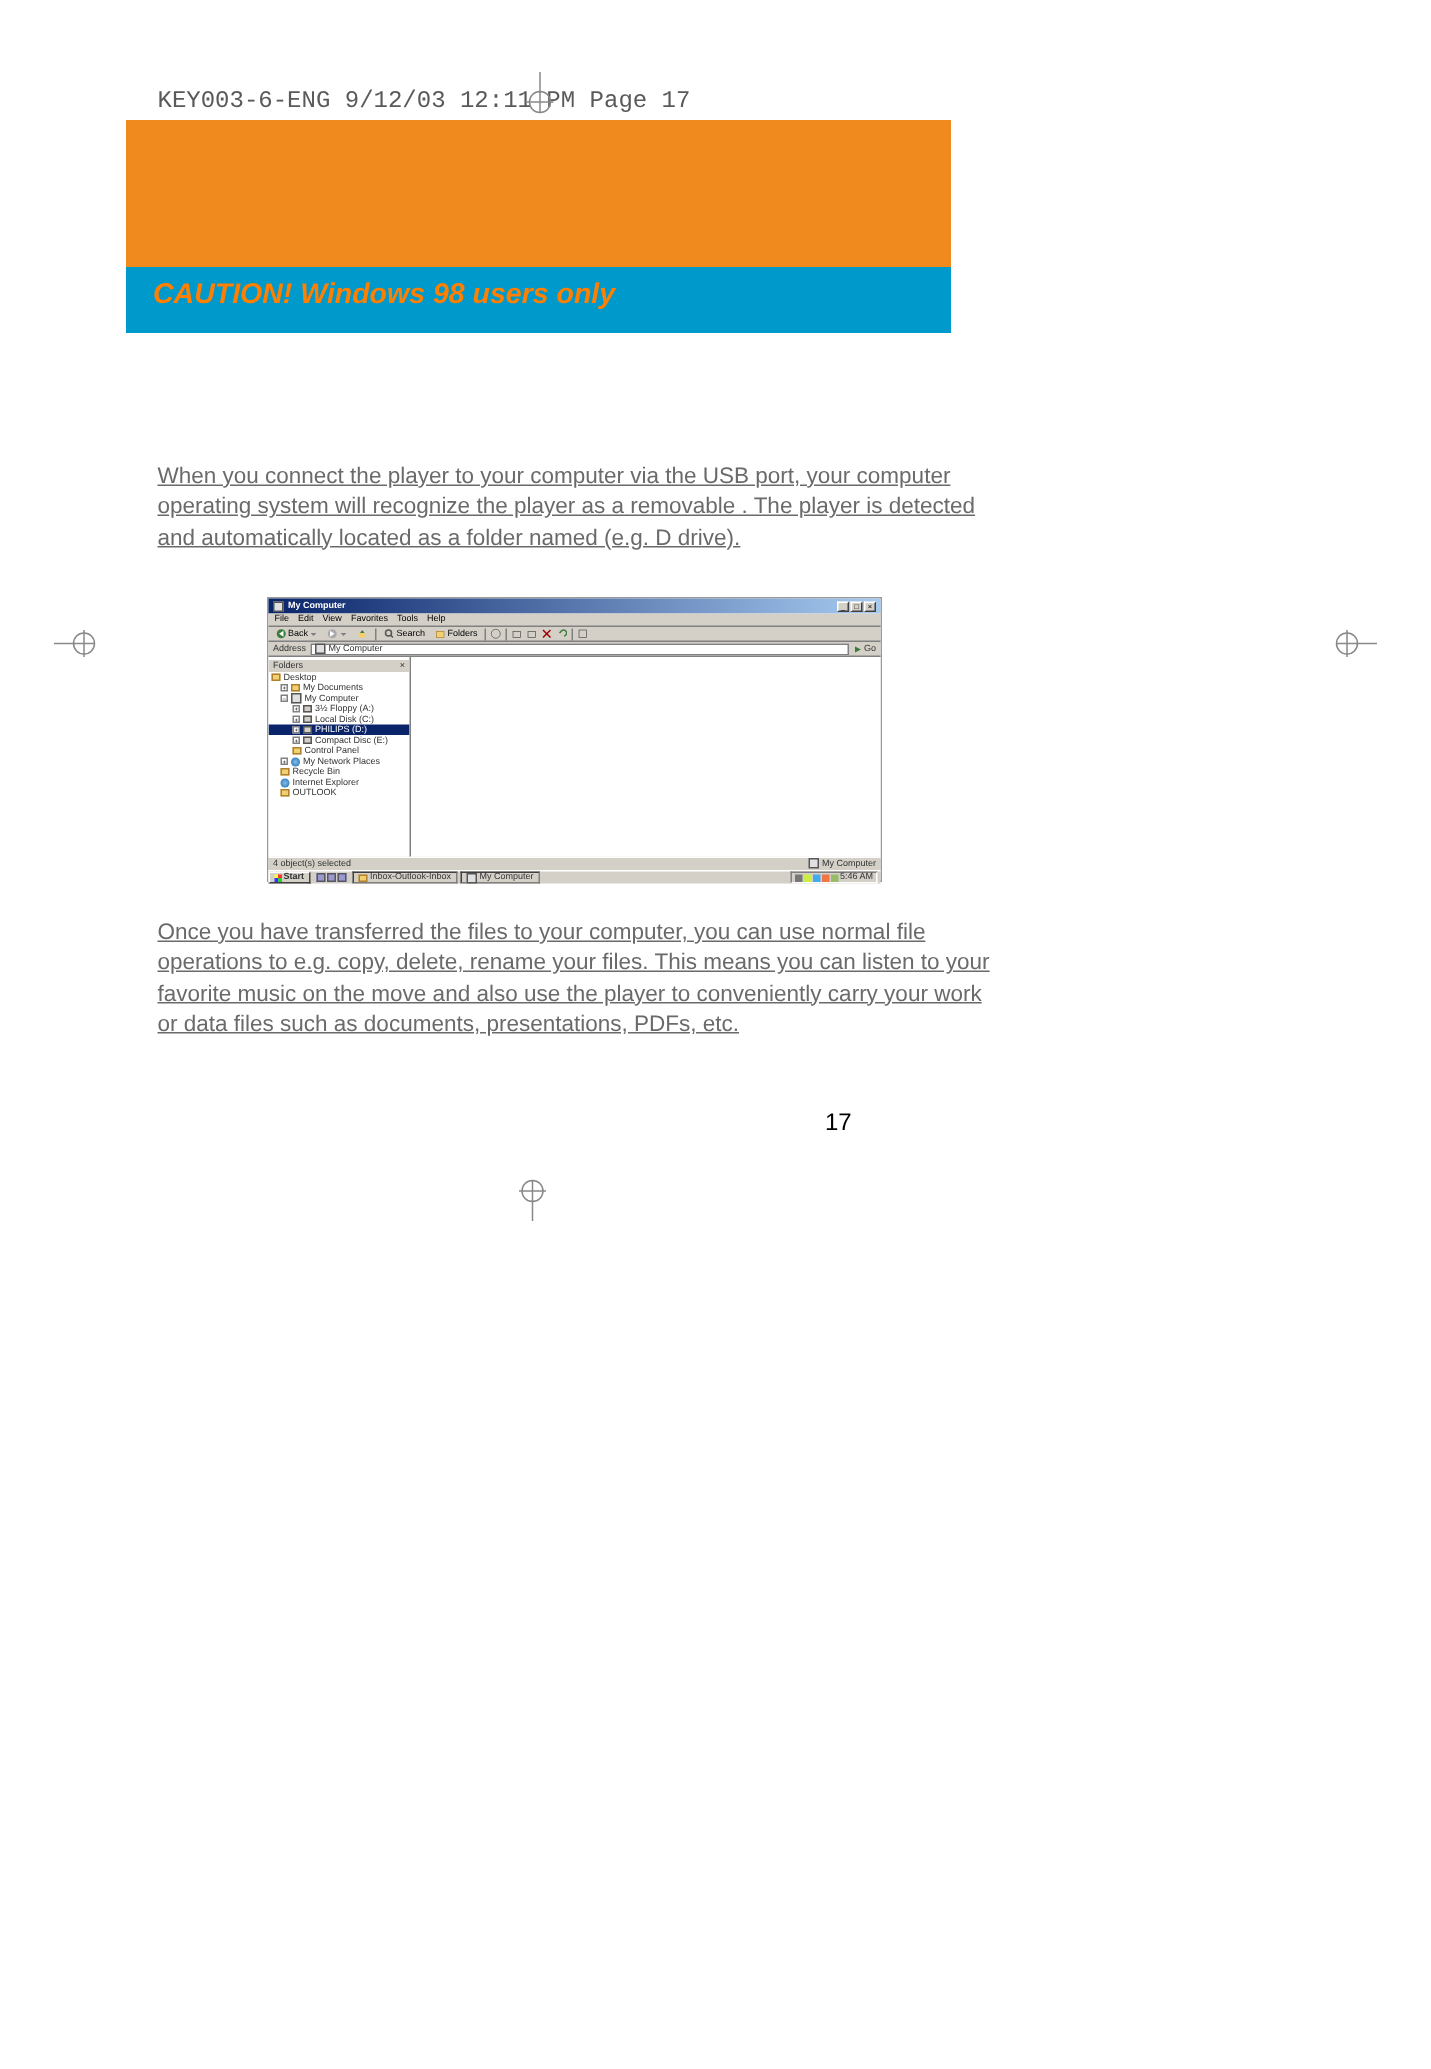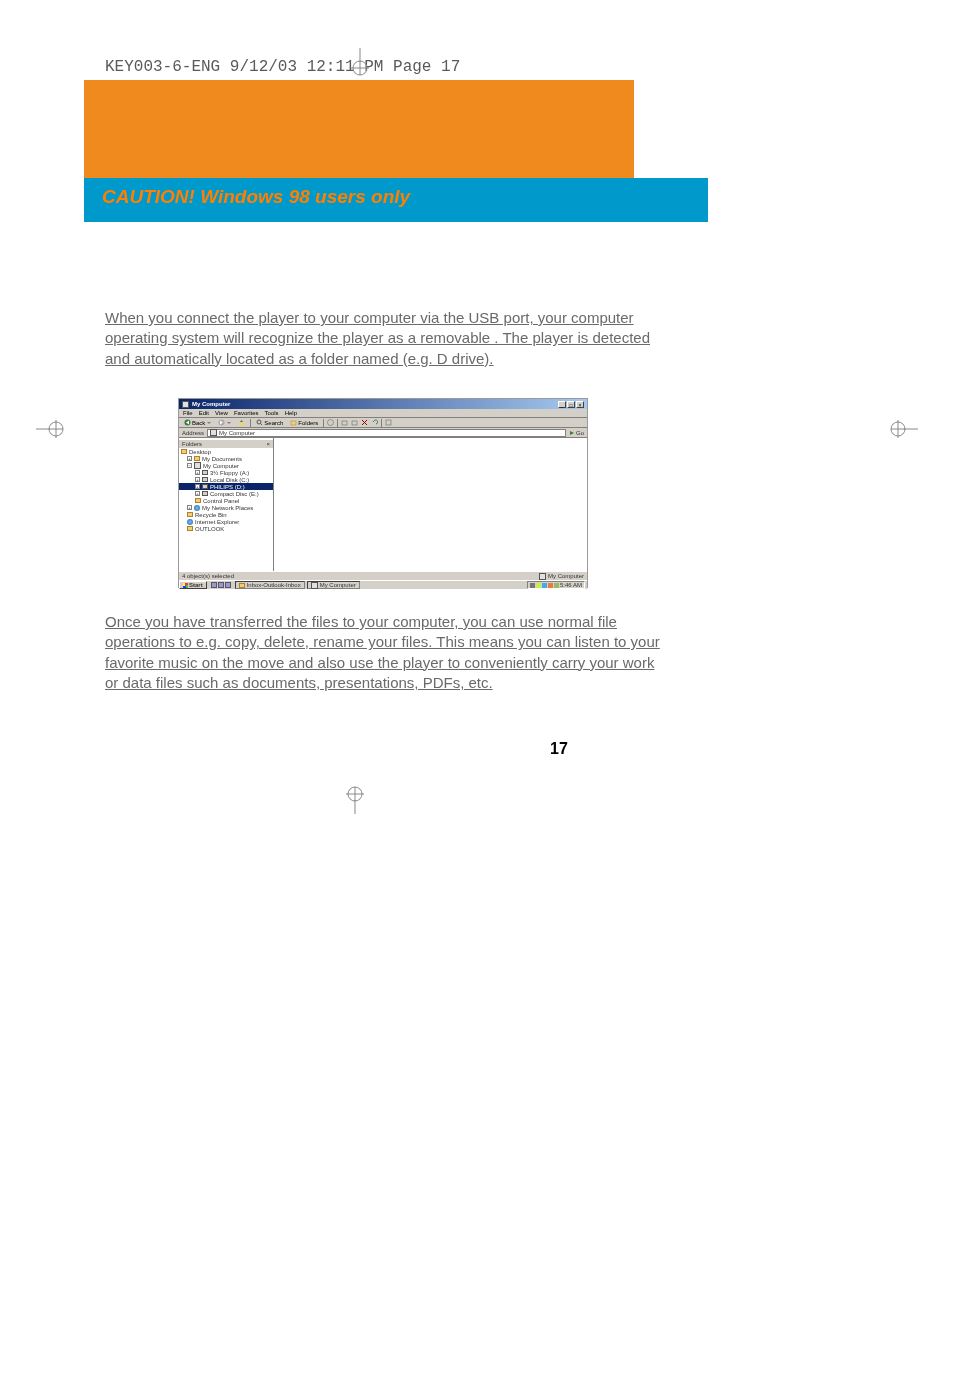--- a/index.html
+++ b/index.html
@@ -29,21 +29,21 @@
       top: 80px;
       left: 84px;
       width: 550px;
       height: 108px;
       background: #f08a1f;
     }
     .caution-panel {
       position: absolute;
       top: 178px;
       left: 84px;
-      width: 624px;
+      width: 550px;
       background: #0099cc;
       padding: 8px 18px 12px 18px;
       color: #fff;
       font-style: italic;
     }
     .caution-title {
       color: #ff7f00;
       font-size: 19px;
       font-style: italic;
       font-weight: bold;
@@ -281,21 +281,21 @@
       display: flex;
       gap: 1px;
       padding: 0 2px;
     }
     .ql-icon { width: 6px; height: 6px; background: #99c; border: 0.5px solid #556; }
     .para2 { top: 612px; }
     .page-number {
       position: absolute;
       top: 740px;
       left: 550px;
-      font-weight: bold;
+      font-weight: normal;
       font-size: 16px;
       color: #000;
     }
     .crop-mark-left {
       position: absolute;
       top: 414px;
       left: 36px;
     }
     .crop-mark-right {
       position: absolute;

